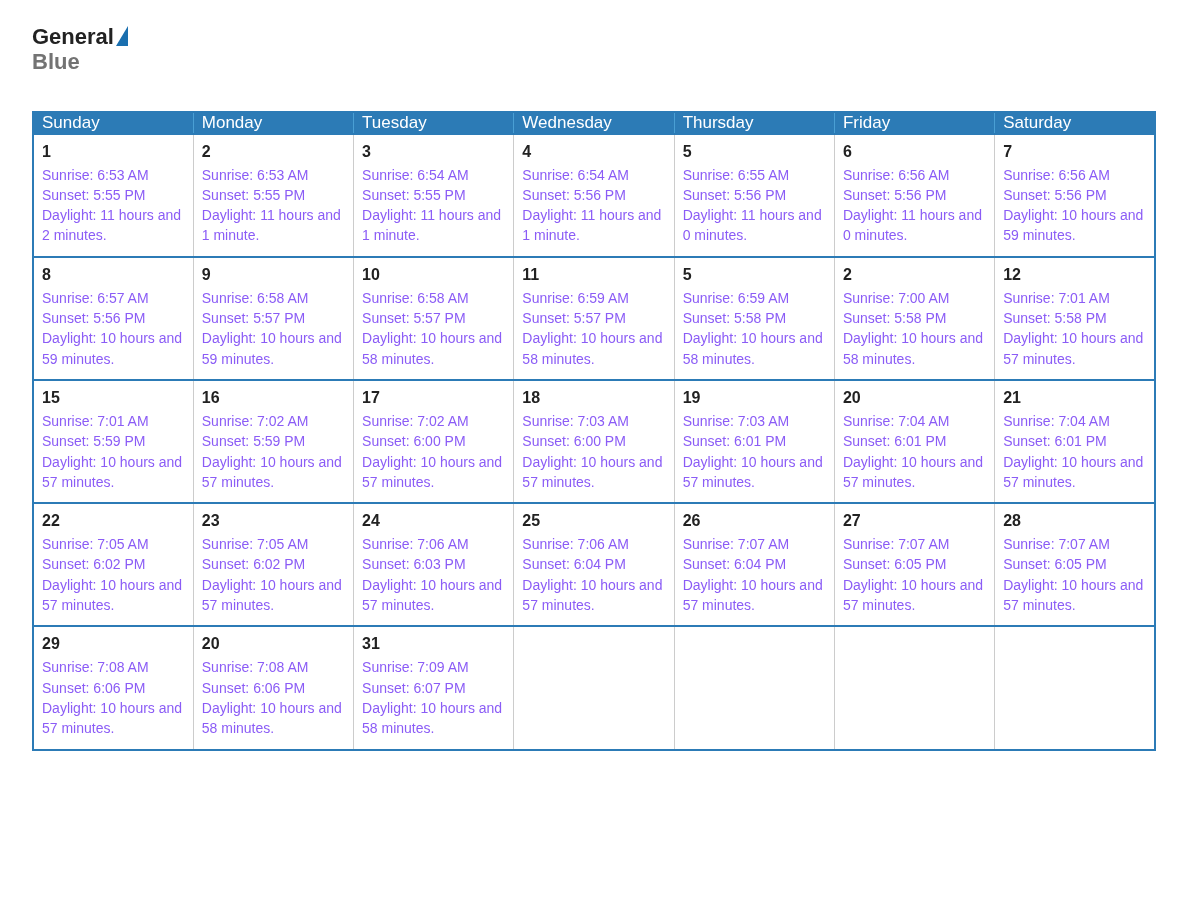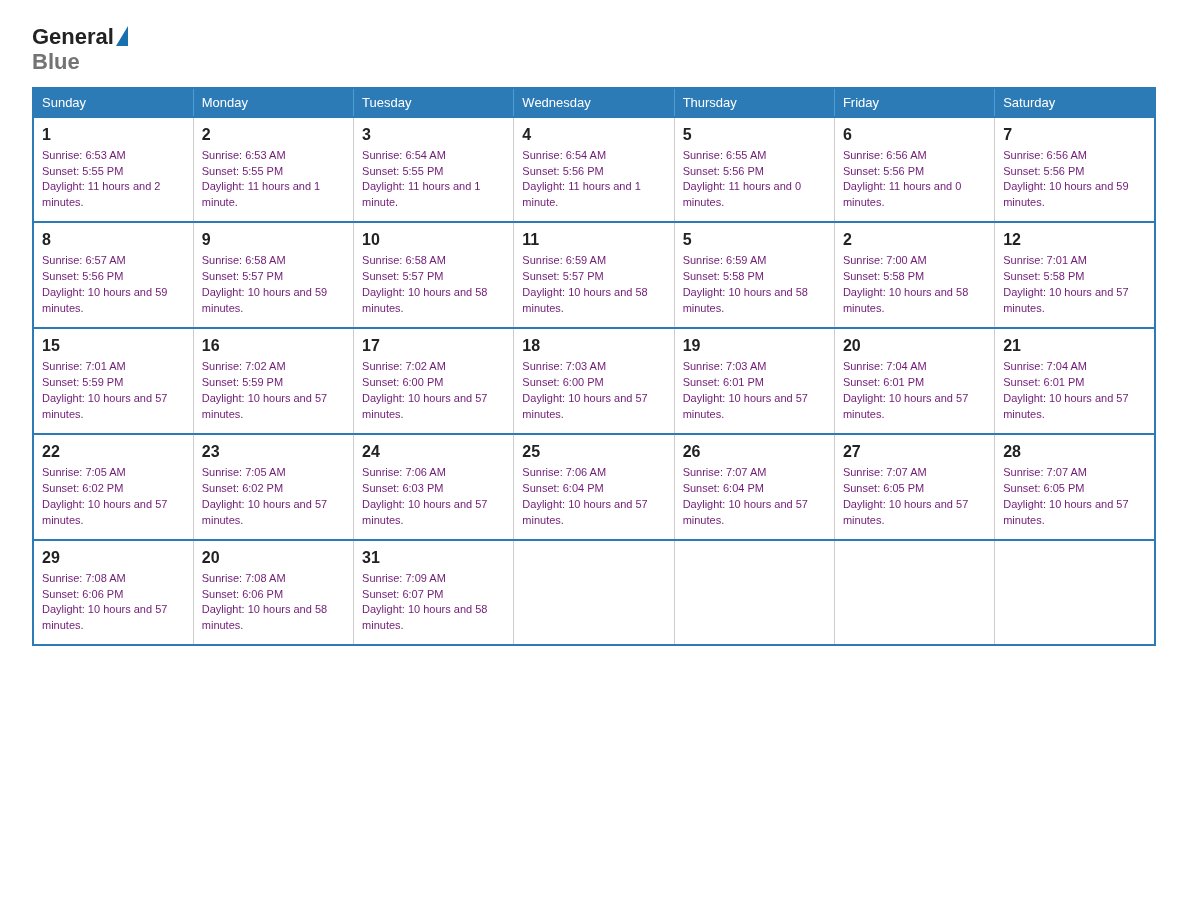--- a/index.html
+++ b/index.html
@@ -7,21 +7,21 @@
       font-family: Arial, sans-serif;
       background: #fff;
       padding: 24px 32px;
       width: 1188px;
       min-height: 918px;
     }
     .header-area {
       display: flex;
       justify-content: space-between;
       align-items: center;
-      margin-bottom: 12px;
+      margin-bottom: 36px;
     }
     .logo {
       display: flex;
       align-items: flex-end;
       font-size: 22px;
       font-weight: bold;
       color: #222;
       gap: 0;
     }
     .logo-general { color: #222; }
@@ -52,23 +52,23 @@
       margin-top: 4px;
     }
     table {
       width: 100%;
       border-collapse: collapse;
       border: 2px solid #2c7bb6;
     }
     thead tr th {
       background-color: #2c7bb6;
       color: #fff;
-      font-size: 13px;
+      font-size: 17px;
       font-weight: normal;
-      padding: 6px 8px;
+      padding: 0 8px;
       text-align: left;
       border-right: 1px solid #4a9fd4;
     }
     thead tr th:last-child { border-right: none; }
     tbody tr {
       border-top: 2px solid #2c7bb6;
     }
     tbody tr td {
       vertical-align: top;
       padding: 8px 8px 10px 8px;
@@ -79,23 +79,23 @@
       min-height: 90px;
     }
     tbody tr td:last-child { border-right: none; }
     .day-num {
       font-size: 16px;
       font-weight: bold;
       display: block;
       margin-bottom: 4px;
     }
     .day-info {
-      font-size: 11px;
+      font-size: 14px;
       line-height: 1.45;
-      color: #701a75;
+      color: #8b5cf6;
     }
     tbody tr td.empty {
       background: #fff;
     }
   </style>
 </head>
 <body>
 
 <div class="header-area">
   <div class="logo">

